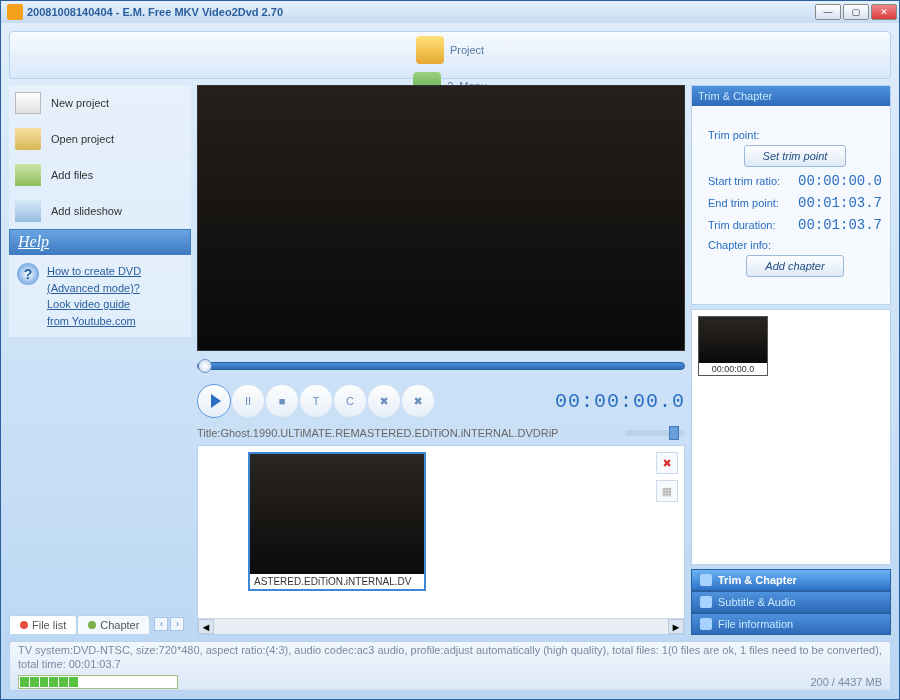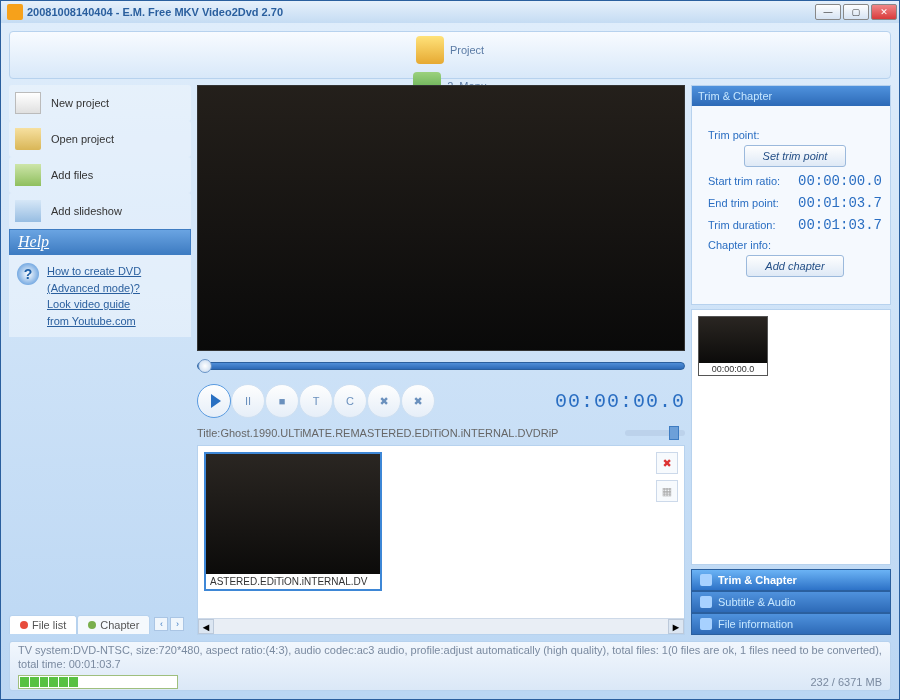--- a/index.html
+++ b/index.html
@@ -57,21 +57,21 @@
 
 .tabsrow { display: flex; align-items: center; height: 22px; text-align: right; }
 .tab { padding: 3px 10px; background: #f5f9fd; border: 1px solid #b7d2ee; border-bottom: none; border-radius: 3px 3px 0 0; color: #555; cursor: pointer; display:flex; align-items:center; gap:4px; }
 .tab.active { background: #fff; font-weight: normal; }
 .tab .dot { width:8px;height:8px;background:#e74c3c;border-radius:50%; }
 .tab .dot2{ width:8px;height:8px;background:#7aaf4c;border-radius:50%; }
 .tabarrows { margin-left: 4px; display: flex; gap: 2px; }
 .tabarrows span { width:14px;height:14px;border:1px solid #aac5e4;background:#f0f6fc;display:flex;align-items:center;justify-content:center;font-size:9px;color:#3e7cc2;cursor:pointer; }
 
 .filelist { flex:1; background: #fff; border: 1px solid #b7d2ee; min-height: 150px; position: relative; padding: 6px; overflow:hidden; }
-.thumb1 { width: 178px; border: 2px solid #3e87d6; background:#000; }
+.thumb1 { width: 178px; border: 2px solid #3e87d6; background:#000;margin-left:44px; }
 .thumb1 .img { height: 120px; background: linear-gradient(180deg,#2a2622,#0c0b0a); }
 .thumb1 .cap { background:#fff; color:#333; padding:2px 4px; font-size:10px; overflow:hidden; white-space:nowrap; }
 .sideicons { position:absolute; right:6px; top:6px; display:flex; flex-direction:column; gap:6px; }
 .sideicons .si { width:22px;height:22px;border:1px solid #ccd9ea;background:#f7fafd;display:flex;align-items:center;justify-content:center;cursor:pointer; }
 .hscroll { position:absolute; left:0; bottom:0; right:0; height:16px; background:#e9eef5; border-top:1px solid #cdd9e8; display:flex; }
 .hscroll .arr { width:16px;background:#dce6f2;border:1px solid #bcc9da;display:flex;align-items:center;justify-content:center;cursor:pointer; }
 .hscroll .trackh { flex:1; }
 
 .rightcol { width: 200px; display: flex; flex-direction: column; gap: 4px; }
 .panel { background: #f5f9fe; border: 1px solid #b7d2ee; }
@@ -291,17 +291,17 @@
             <div class="seg off"></div>
             <div class="seg off"></div>
             <div class="seg off"></div>
             <div class="seg off"></div>
             <div class="seg off"></div>
             <div class="seg off"></div>
             <div class="seg off"></div>
             <div class="seg off"></div>
             <div class="seg off"></div>
         </div>
-        <span class="diskinfo">232 / 6371 MB</span>
+        <span class="diskinfo">200 / 4437 MB</span>
       </div>
     </div>
   </div>
 </div>
 
 </body></html>

